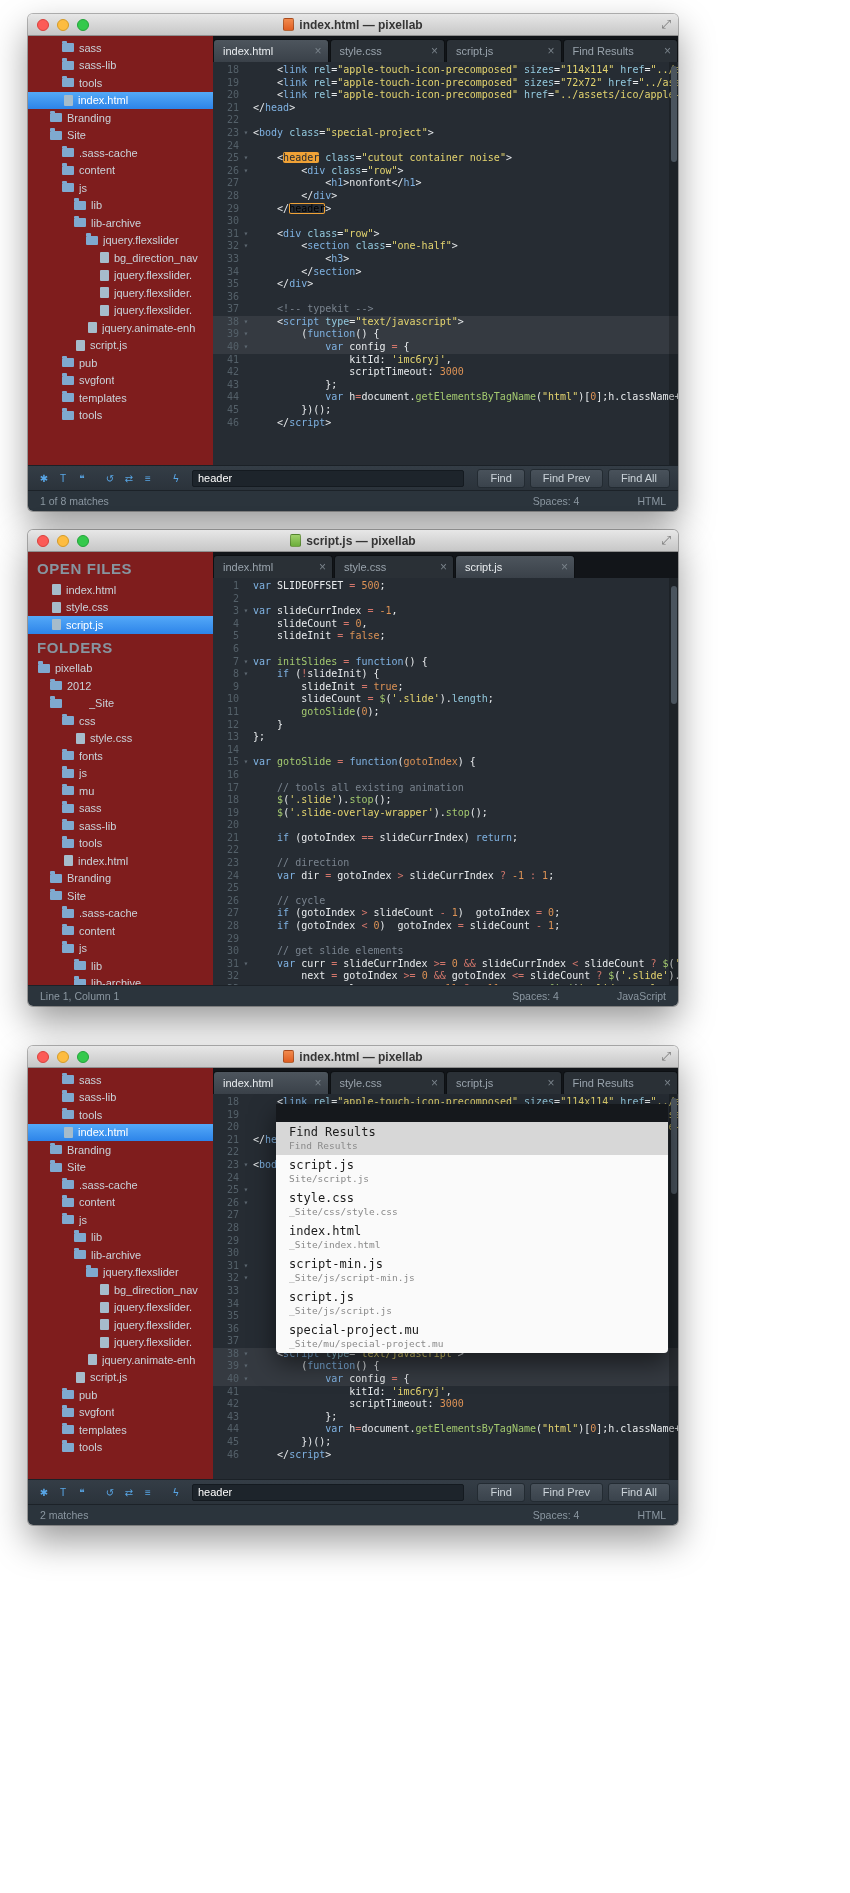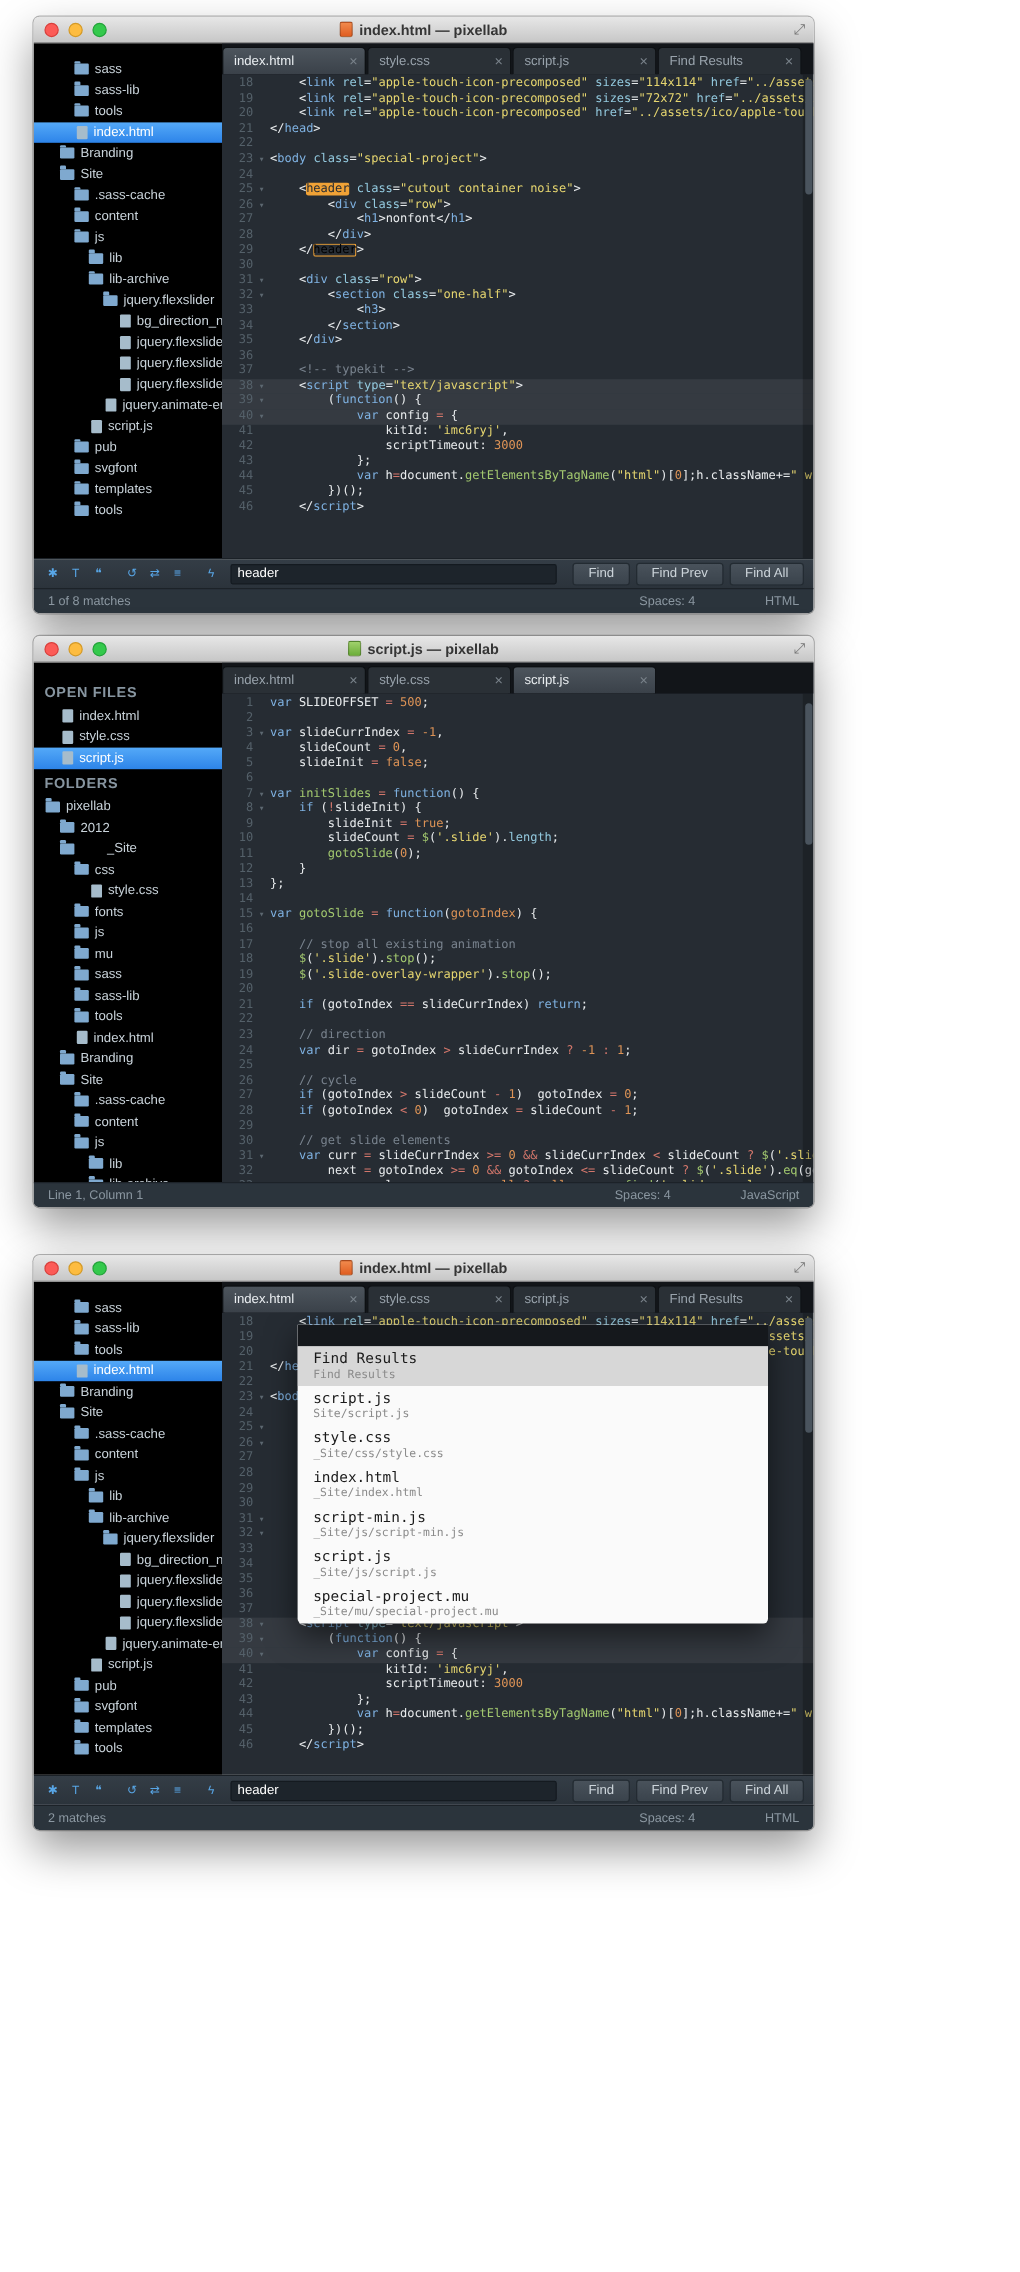--- a/index.html
+++ b/index.html
@@ -16,22 +16,22 @@
   .light.yellow{background:#fdbc40;border:1px solid #d49a27}
   .light.green{background:#34c94c;border:1px solid#23a33a}
   .titlewrap{margin:0 auto;display:flex;align-items:center;gap:5px}
   .title{font-size:12px;font-weight:bold;color:#353535}
   .ficon{width:11px;height:13px;border-radius:2px;display:inline-block;border:1px solid rgba(0,0,0,.25)}
   .ficon[data-type="html"]{background:linear-gradient(#f18a4d,#e05e22)}
   .ficon[data-type="js"]{background:linear-gradient(#a0d16c,#6cae3a)}
   .fsicon{position:absolute;right:7px;top:3px;color:#767676;font-size:12px}
   
   .bodyrow{flex:1;display:flex;min-height:0}
-  .sidebar{width:157px;flex:0 0 auto;background:#000000;overflow:hidden;padding-top:13px}
-  .sb-section{font-size:12px;font-weight:bold;letter-spacing:.6px;color:#8795a0;padding:5px 0 4px 9px}
+  .sidebar{width:185px;flex:0 0 auto;background:#7f1d1d;overflow:hidden;padding-top:3px}
+  .sb-section{font-size:15px;font-weight:bold;letter-spacing:.6px;color:#8795a0;padding:5px 0 4px 9px}
   .sb-item{height:17.5px;display:flex;align-items:center;gap:5px;font-size:11px;color:#c9d3da;white-space:nowrap;overflow:hidden}
   .sb-item.selected{background:linear-gradient(var(--accent,#54a9f8),#2d84e9);color:#fff}
   .icn{flex:0 0 auto;width:12px;height:9px;border-radius:1px;position:relative;background:#7fa9cf}
   .icn.folder::before{content:"";position:absolute;top:-2.5px;left:0;width:5px;height:2.5px;background:#7fa9cf;border-radius:1px 1px 0 0}
   .icn.file{width:9px;height:11px;background:#a6bccb;margin-left:2px}
   .sb-label{overflow:hidden;text-overflow:clip}
   
   .main{flex:1;display:flex;flex-direction:column;min-width:0;background:#262c33}
   .tabbar{height:26px;background:#121519;display:flex;align-items:flex-end;gap:1px;flex:0 0 auto}
   .tab{width:120px;height:23px;background:#2a3036;color:#99a3ac;font-size:11px;display:flex;align-items:center;
@@ -578,21 +578,21 @@
               <span class="code"><span class="tk-k">var</span><span class="tk-p"> </span><span class="tk-f">gotoSlide</span><span class="tk-p"> </span><span class="tk-o">=</span><span class="tk-p"> </span><span class="tk-k">function</span><span class="tk-p">(</span><span class="tk-n">gotoIndex</span><span class="tk-p">) {</span></span>
             </div>
             <div class="line">
               <span class="ln">16</span>
               <span class="fold"></span>
               <span class="code"></span>
             </div>
             <div class="line">
               <span class="ln">17</span>
               <span class="fold"></span>
-              <span class="code"><span class="tk-p">    </span><span class="tk-c">// stop all existing animation</span></span>
+              <span class="code"><span class="tk-p">    </span><span class="tk-c">// tools all existing animation</span></span>
             </div>
             <div class="line">
               <span class="ln">18</span>
               <span class="fold"></span>
               <span class="code"><span class="tk-p">    </span><span class="tk-f">$</span><span class="tk-p">(</span><span class="tk-s">'.slide'</span><span class="tk-p">).</span><span class="tk-f">stop</span><span class="tk-p">();</span></span>
             </div>
             <div class="line">
               <span class="ln">19</span>
               <span class="fold"></span>
               <span class="code"><span class="tk-p">    </span><span class="tk-f">$</span><span class="tk-p">(</span><span class="tk-s">'.slide-overlay-wrapper'</span><span class="tk-p">).</span><span class="tk-f">stop</span><span class="tk-p">();</span></span>

